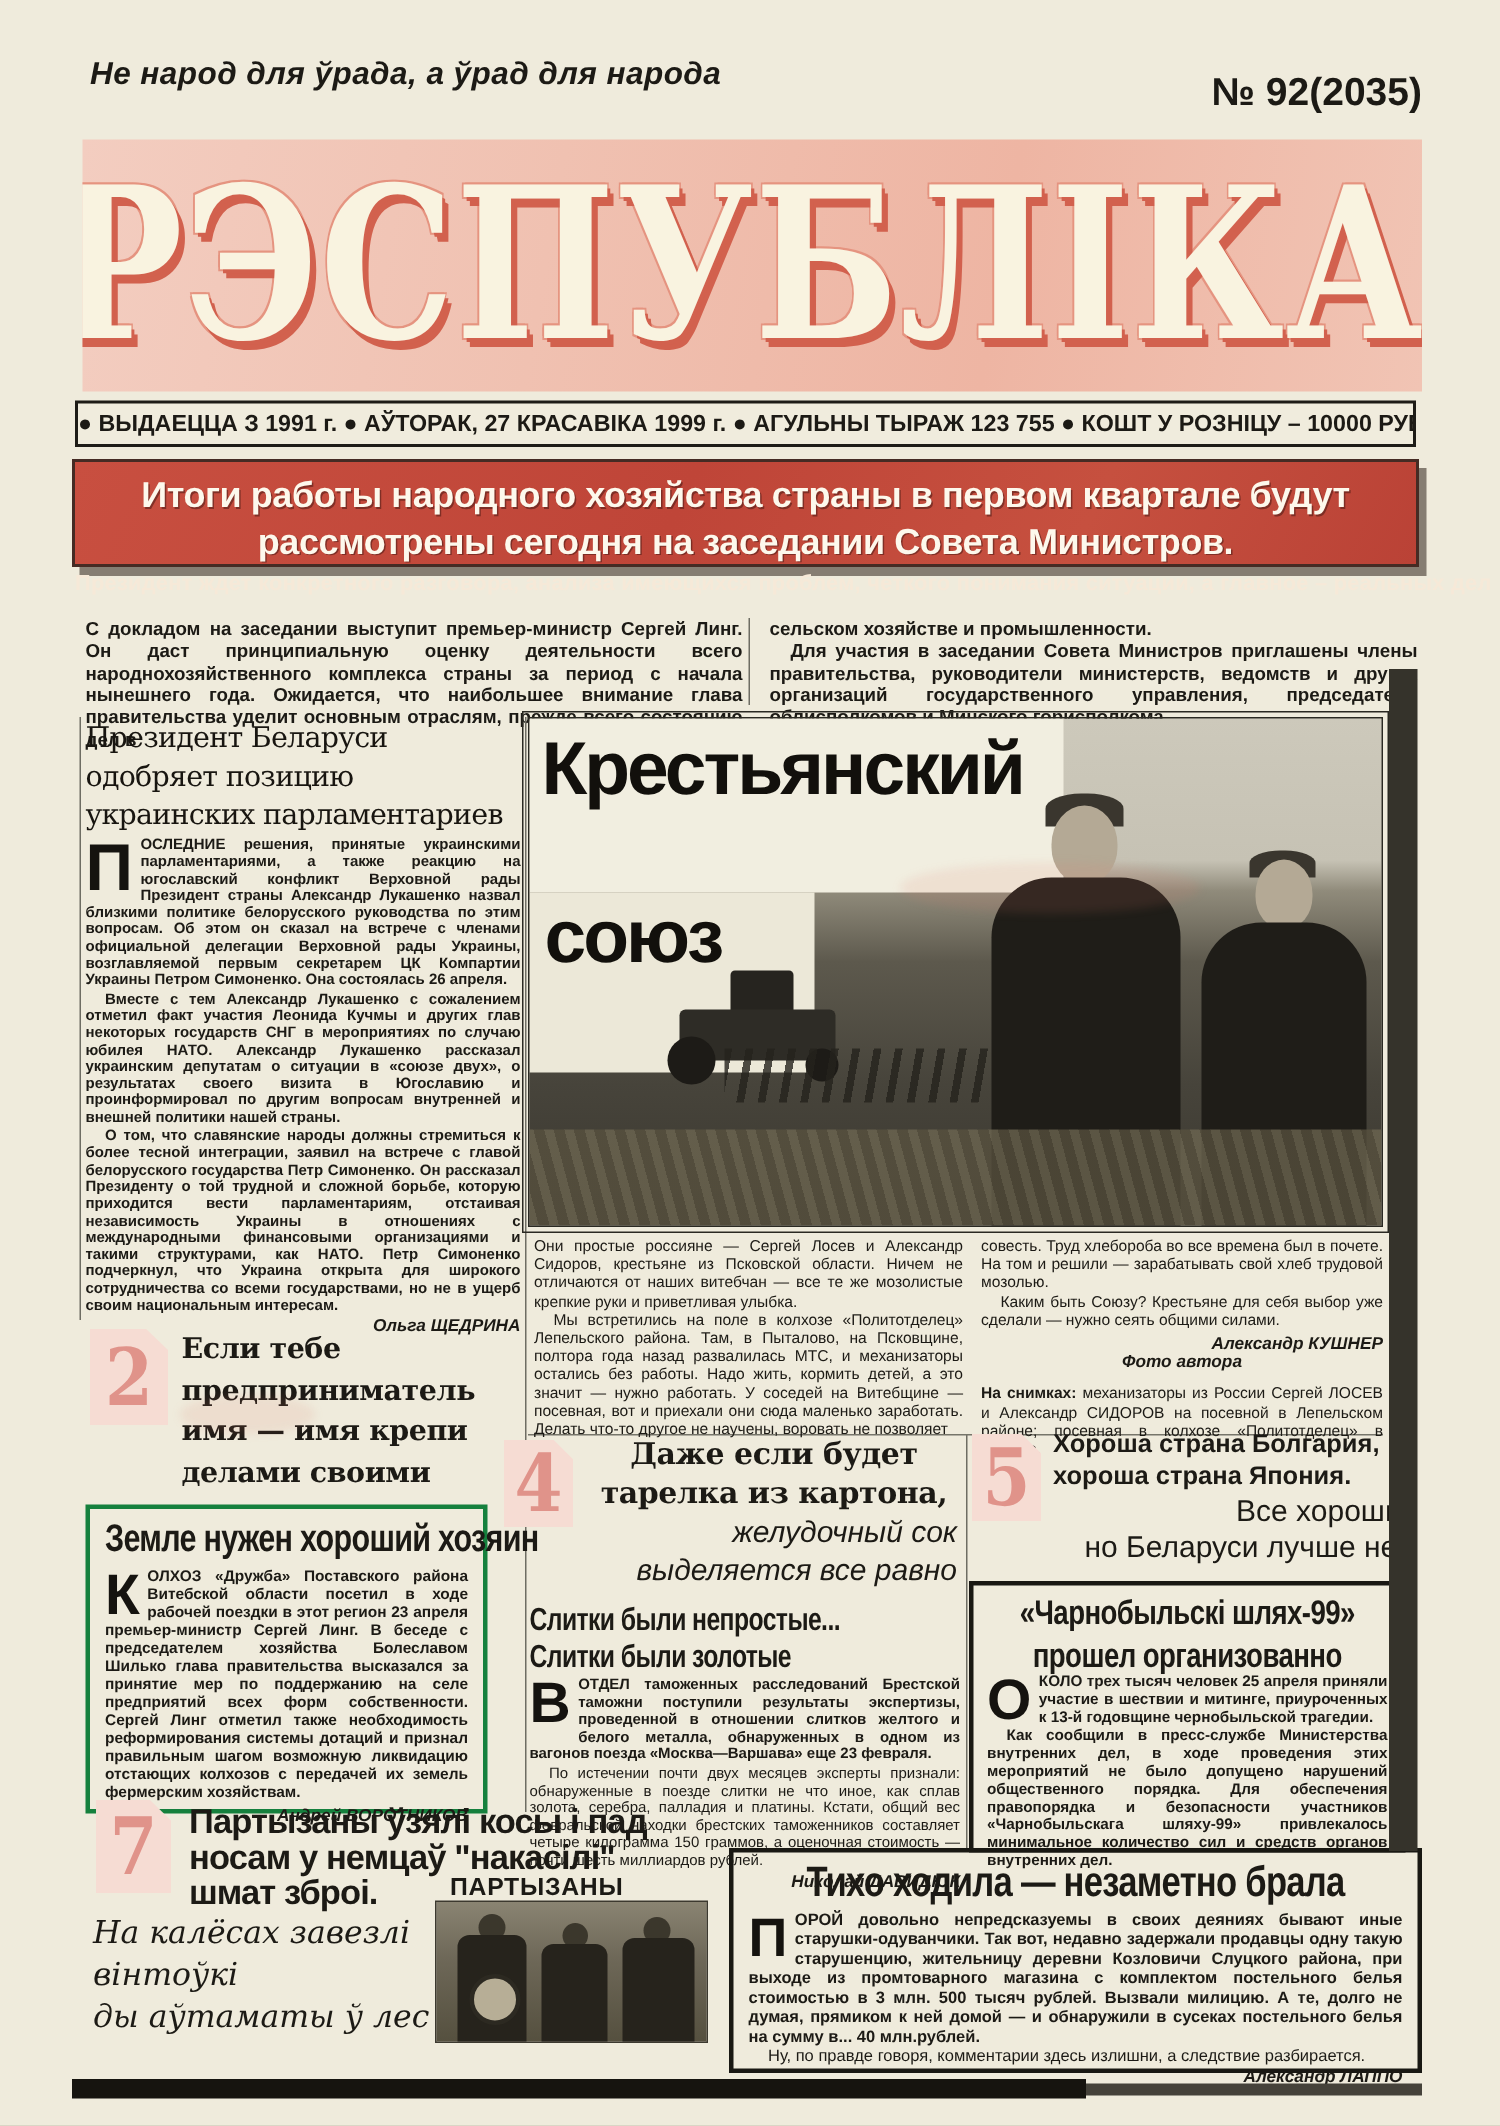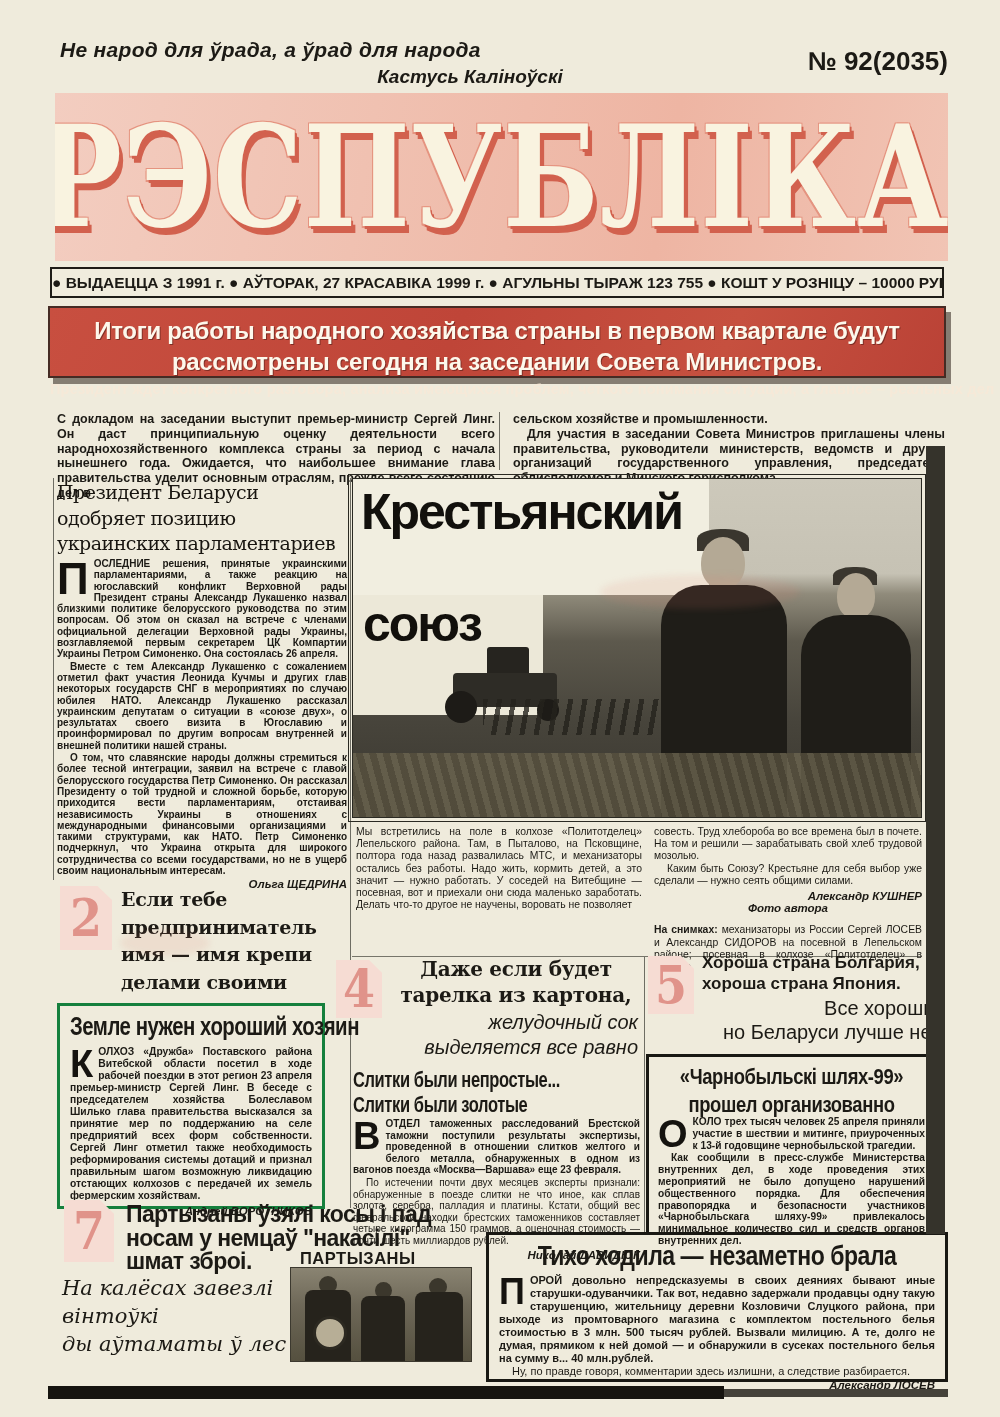--- a/index.html
+++ b/index.html
@@ -146,21 +146,20 @@
   .bottom-bar1 { position:absolute; left:48px; top:1386px; width:676px; height:13px; background:#16140f; }
   .bottom-bar2 { position:absolute; left:724px; top:1389px; width:224px; height:8px; background:#45423a; }
   .bleed { position:absolute; background:rgba(226,122,110,.12); border-radius:50%; filter:blur(3px); }
 </style>
 </head>
 <body>
 
 <div class="page">
 
   <div class="motto">Не народ для ўрада, а ўрад для народа</div>
-  <div class="attribution">Кастусь  Каліноўскі</div>
   <div class="issue">№ 92(2035)</div>
 
   <div class="masthead">
     <span class="masthead-title">РЭСПУБЛІКА</span>
   </div>
 
   <div class="dateline">● ВЫДАЕЦЦА  З 1991 г. ● АЎТОРАК, 27  КРАСАВІКА  1999 г. ● АГУЛЬНЫ  ТЫРАЖ 123 755 ● КОШТ  У  РОЗНІЦУ – 10000 РУБ.</div>
 
   <div class="banner">
     <div class="banner-l1">Итоги работы народного хозяйства страны в первом квартале будут</div>
@@ -229,20 +228,21 @@
       <div class="fig-cap" style="left:40px; top:0; width:44px; height:18px;"></div>
       <div class="fig-head" style="left:44px; top:6px; width:38px; height:46px;"></div>
       <div class="fig-torso" style="left:8px; top:48px; width:110px; height:204px;"></div>
     </div>
     <div class="straw"></div>
     <div class="krest-t1">Крестьянский</div>
     <div class="krest-t2">союз</div>
   </div>
 
   <div class="krest-col k-col1">
+    <p>Они простые россияне — Сергей Лосев и Александр Сидоров, крестьяне из Псковской области. Ничем не отличаются от наших витебчан — все те же мозолистые крепкие руки и приветливая улыбка.</p>
     <p>Мы встретились на поле в колхозе «Политотделец» Лепельского района. Там, в Пыталово, на Псковщине, полтора года назад развалилась МТС, и механизаторы остались без работы.  Надо жить, кормить детей, а это значит — нужно работать. У соседей на Витебщине — посевная, вот и приехали они сюда маленько заработать. Делать что-то другое не научены, воровать не позволяет</p>
   </div>
   <div class="krest-col k-col2">
     <p>совесть. Труд хлебороба во все времена был в почете. На том и решили — зарабатывать свой хлеб трудовой мозолью.</p>
     <p>Каким быть Союзу? Крестьяне для себя выбор уже сделали — нужно сеять общими силами.</p>
     <div class="byline">Александр  КУШНЕР</div>
     <div class="byline" style="margin-top:0;text-align:center;">Фото автора</div>
     <div class="caption"><b>На снимках:</b><span> механизаторы из России Сергей ЛОСЕВ и Александр СИДОРОВ на посевной в Лепельском районе; посевная в колхозе «Политотделец» в разгаре.</span></div>
   </div>
 
@@ -313,21 +313,21 @@
     <div class="pp-fig" style="left:124px; top:24px; width:48px; height:71px;"></div>
     <div class="pp-drum"></div>
   </div>
 
   <div class="tikho">
     <div class="tikho-title">Тихо ходила — незаметно брала</div>
     <div class="tikho-body">
       <span class="dropcap" style="font-size:36px; line-height:31px; margin:2px 5px 0 0;">П</span><span>ОРОЙ довольно непредсказуемы в своих деяниях бывают иные старушки-одуванчики. Так вот, недавно задержали продавцы одну такую старушенцию, жительницу деревни Козловичи Слуцкого района, при выходе из промтоварного магазина с комплектом постельного белья стоимостью в 3 млн. 500 тысяч рублей. Вызвали милицию. А те, долго не думая, прямиком к ней домой — и обнаружили в сусеках постельного белья на сумму в... 40 млн.рублей.</span>
     </div>
     <div class="tikho-note">Ну, по правде говоря, комментарии здесь излишни, а следствие разбирается.</div>
-    <div class="byline" style="margin-top:1px;">Александр  ЛОСЕВ</div>
+    <div class="byline" style="margin-top:1px;">Александр  ЛАППО</div>
   </div>
 
   <div class="edge-band"></div>
   <div class="bottom-bar1"></div>
   <div class="bottom-bar2"></div>
   <div class="bleed" style="left:600px; top:575px; width:200px; height:34px;"></div>
   <div class="bleed" style="left:120px; top:930px; width:90px; height:26px;"></div>
 
 </div>
 

